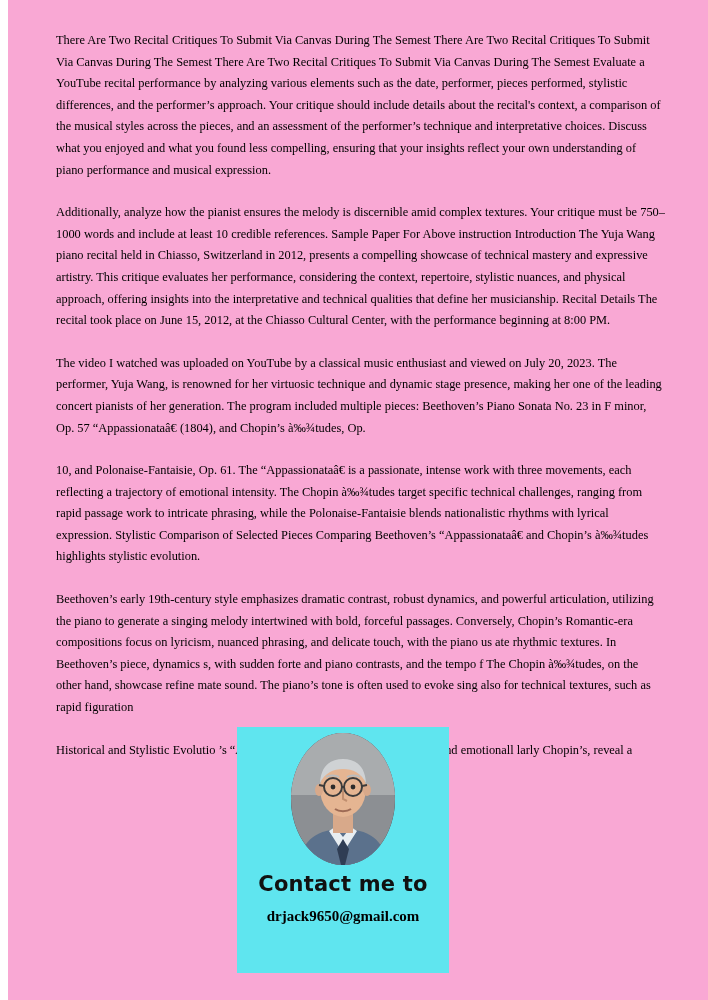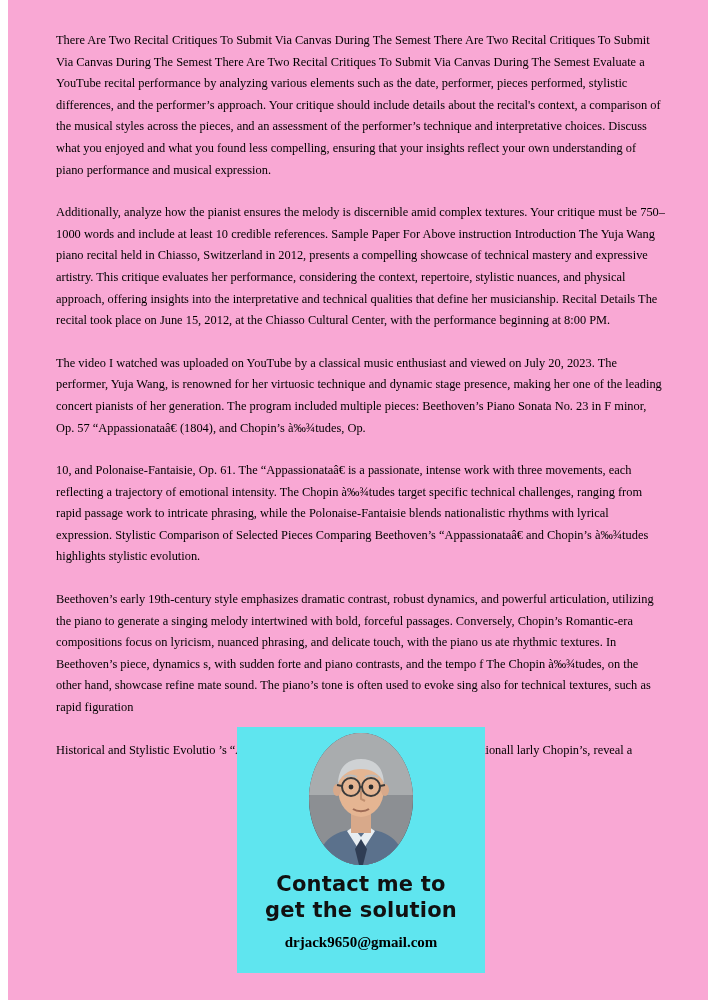--- a/index.html
+++ b/index.html
@@ -37,21 +37,21 @@
     color: #000;
   }
   .para:last-child {
     margin-bottom: 0;
   }
   
   .contact-card {
     position: absolute;
     left: 229px;
     top: 727px;
-    width: 248px;
+    width: 212px;
     height: 246px;
     background: #5fe5ef;
     box-sizing: border-box;
     display: flex;
     flex-direction: column;
     align-items: center;
     overflow: hidden;
   }
   .avatar-wrap {
     width: 104px;
@@ -132,18 +132,17 @@
 
         <path d="M35 44 C38 42 45 42 48 44" stroke="#b9bcbe" stroke-width="2" fill="none"></path>
         <path d="M56 44 C59 42 66 42 69 44" stroke="#b9bcbe" stroke-width="2" fill="none"></path>
 
         <path d="M52 58 L52 66 L56 68" stroke="#c08f6f" stroke-width="2" fill="none"></path>
         <path d="M44 76 C48 79 56 79 60 76" stroke="#9e6b55" stroke-width="2" fill="none"></path>
       </svg>
     </div>
     <div class="contact-lines">
       <div class="contact-line">Contact me to</div>
-      <div class="contact-line">get the solution</div>
     </div>
     <div class="contact-email">drjack9650@gmail.com</div>
   </div>
 
 </div>
 
 </body></html>

